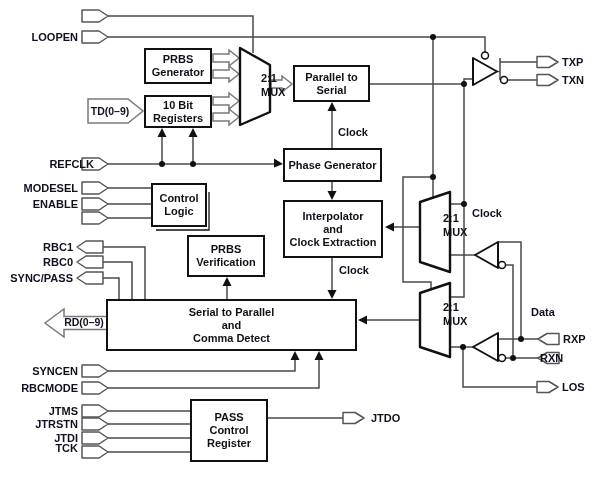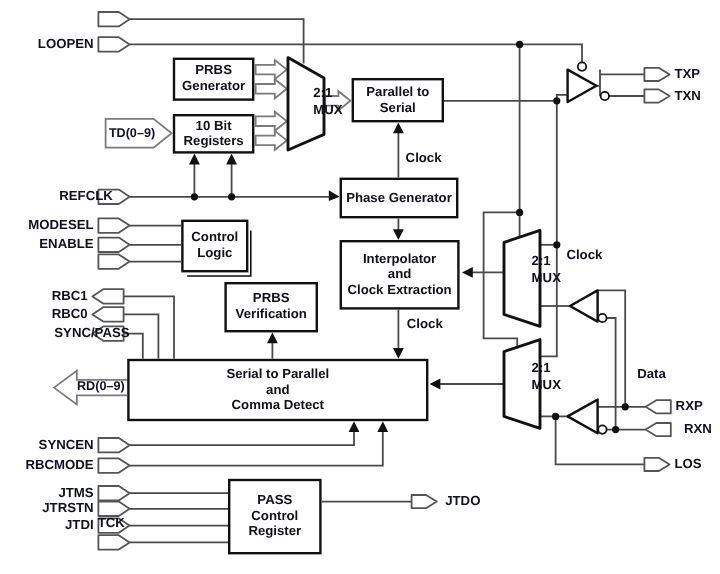--- a/index.html
+++ b/index.html
@@ -247,28 +247,28 @@
   <div class="wlbl" style="left:472px;top:207px;">Clock</div>
   <div class="wlbl" style="left:339px;top:264px;">Clock</div>
   <div class="wlbl" style="left:531px;top:306px;">Data</div>
 
   <div class="pinlbl pl-l" style="top:29px;">LOOPEN</div>
   <div class="pinlbl pl-l" style="top:156px;padding-left:16px;">REFCLK</div>
   <div class="pinlbl pl-l" style="top:180px;">MODESEL</div>
   <div class="pinlbl pl-l" style="top:196px;">ENABLE</div>
   <div class="pinlbl pl-lo" style="top:239px;">RBC1</div>
   <div class="pinlbl pl-lo" style="top:254px;">RBC0</div>
-  <div class="pinlbl pl-lo" style="top:270px;padding-left:35px;">SYNC/PASS</div>
+  <div class="pinlbl pl-lo" style="top:270px;">SYNC/PASS</div>
   <div class="pinlbl pl-l" style="top:363px;">SYNCEN</div>
   <div class="pinlbl pl-l" style="top:380px;">RBCMODE</div>
   <div class="pinlbl pl-l" style="top:403px;">JTMS</div>
   <div class="pinlbl pl-l" style="top:416px;">JTRSTN</div>
   <div class="pinlbl pl-l" style="top:430px;">JTDI</div>
-  <div class="pinlbl pl-l" style="top:428px;margin-left:26px;">TCK</div>
+  <div class="pinlbl pl-l" style="top:440px;">TCK</div>
 
   <div class="pinlbl pl-r" style="left:562px;top:54px;">TXP</div>
   <div class="pinlbl pl-r" style="left:562px;top:72px;">TXN</div>
   <div class="pinlbl pl-r" style="left:563px;top:331px;">RXP</div>
-  <div class="pinlbl pl-r" style="left:570px;top:350px;text-align:center;">RXN</div>
+  <div class="pinlbl pl-r" style="left:540px;top:350px;text-align:center;">RXN</div>
   <div class="pinlbl pl-r" style="left:562px;top:379px;">LOS</div>
   <div class="pinlbl pl-r" style="left:371px;top:410px;">JTDO</div>
 
 </div>
 
 </body></html>

